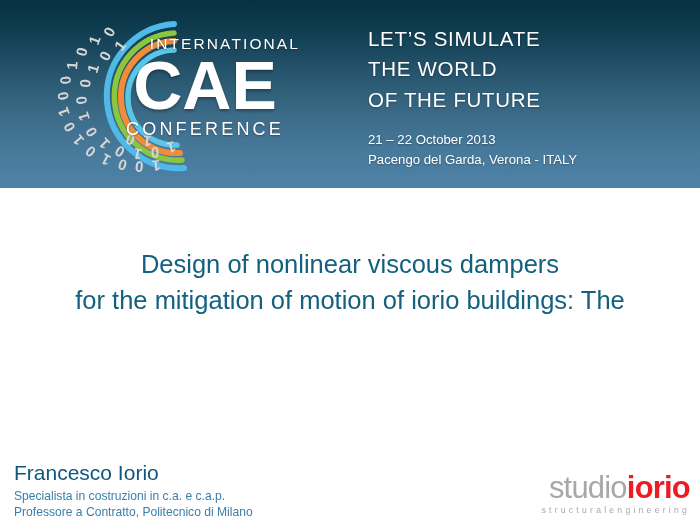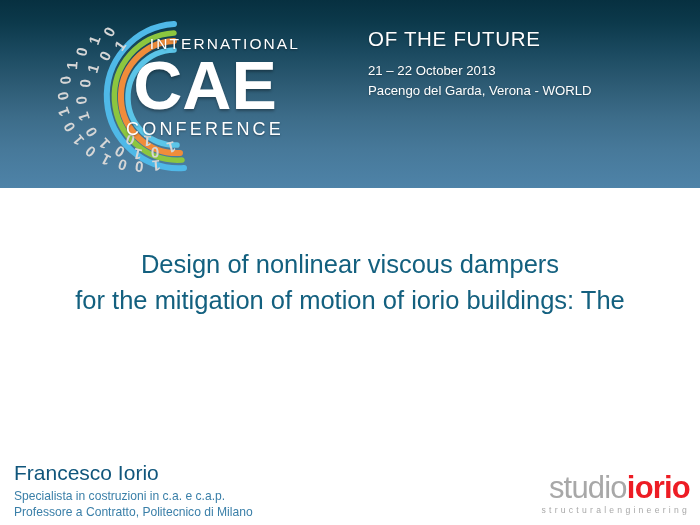--- a/index.html
+++ b/index.html
@@ -102,21 +102,21 @@
     display: block;
     color: #ffffff;
     font-size: 20.5px;
     letter-spacing: 0.7px;
     line-height: 1.48;
     font-weight: 400;
     text-shadow: 0 1px 2px rgba(0,0,0,0.30);
     white-space: nowrap;
   }
   #event-meta {
-    margin-top: 7px;
+    margin-top: 15px;
   }
   .meta-line {
     display: block;
     color: #ffffff;
     font-size: 13.2px;
     line-height: 1.52;
     font-weight: 400;
     text-shadow: 0 1px 2px rgba(0,0,0,0.30);
     white-space: nowrap;
   }
@@ -249,25 +249,27 @@
 
       <div id="logo-wordmark">
         <span class="wm-international">INTERNATIONAL</span>
         <span class="wm-cae">CAE</span>
         <span class="wm-conference">CONFERENCE</span>
       </div>
     </div>
 
     <div id="header-text">
       <div>
+        <span class="tagline-line">LET’S SIMULATE</span>
+        <span class="tagline-line">THE WORLD</span>
         <span class="tagline-line">OF THE FUTURE</span>
       </div>
       <div id="event-meta">
         <span class="meta-line">21 – 22 October 2013</span>
-        <span class="meta-line">Pacengo del Garda, Verona - WORLD</span>
+        <span class="meta-line">Pacengo del Garda, Verona - ITALY</span>
       </div>
     </div>
 
   </div>
 
   <div id="main-title">
     <span class="title-line">Design of nonlinear viscous dampers</span>
     <span class="title-line">for the mitigation of motion of iorio buildings: The</span>
   </div>
 

